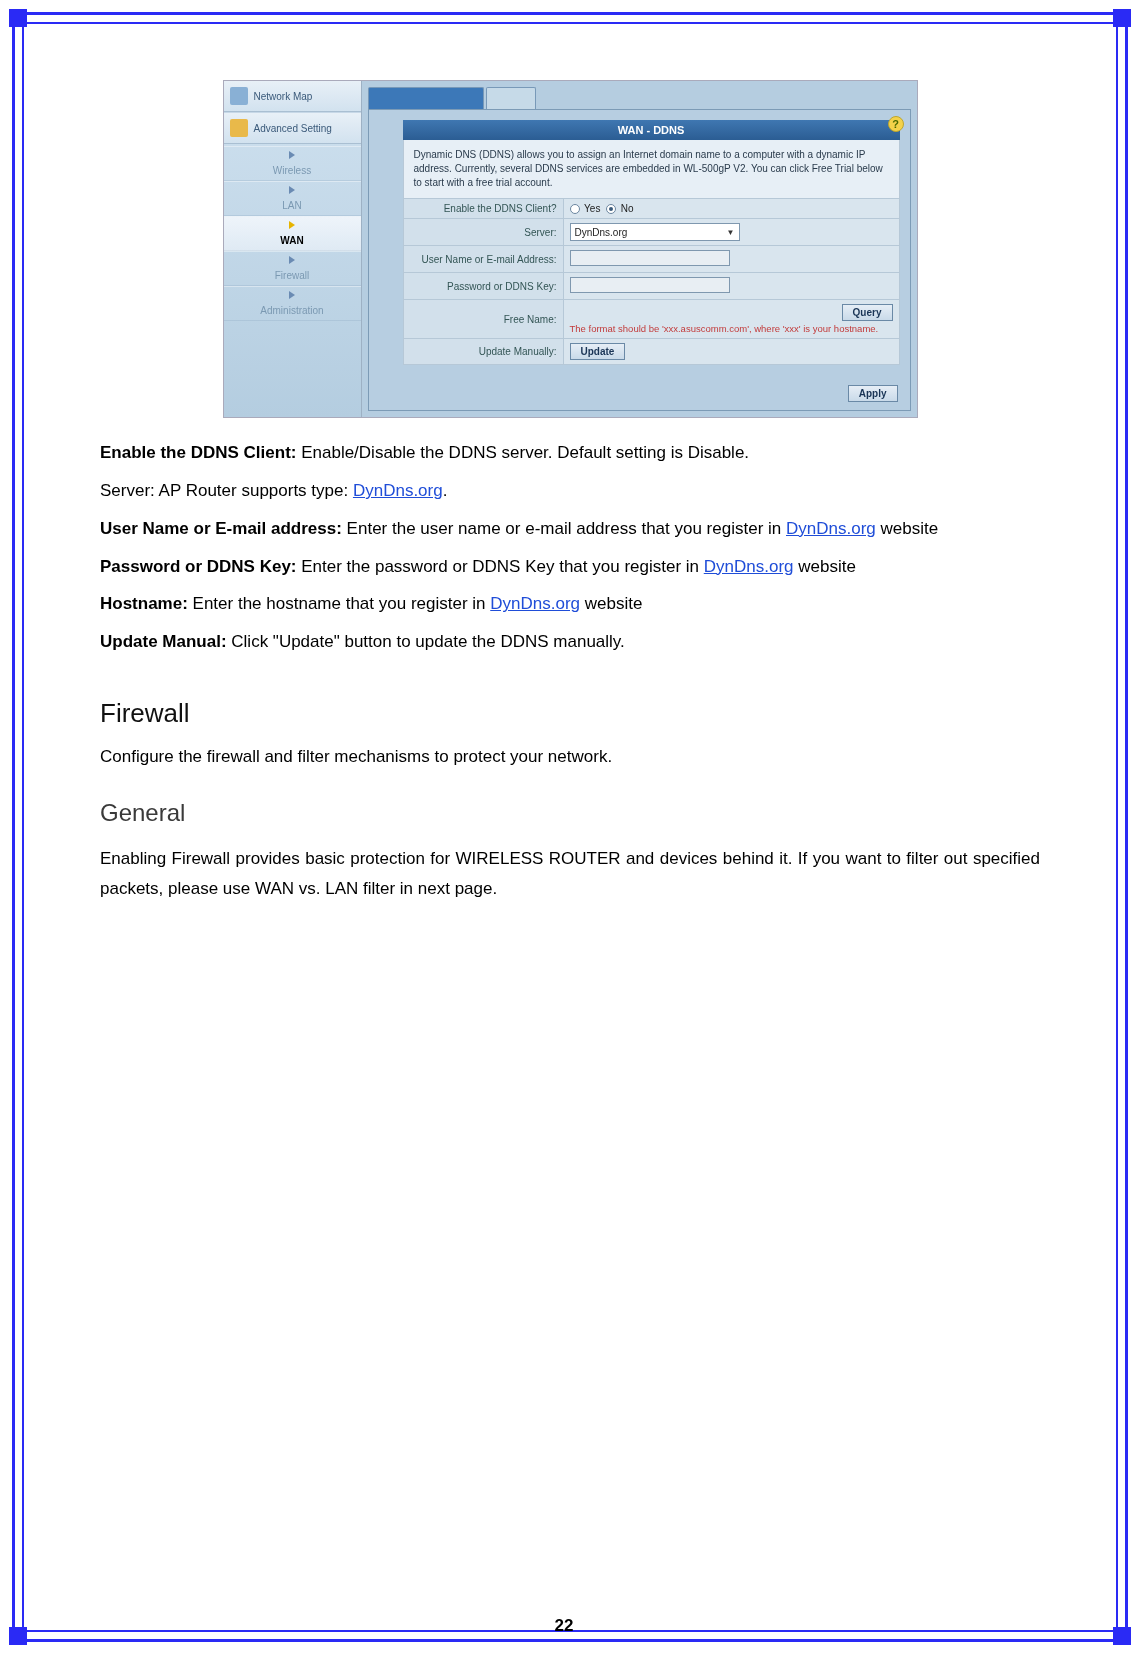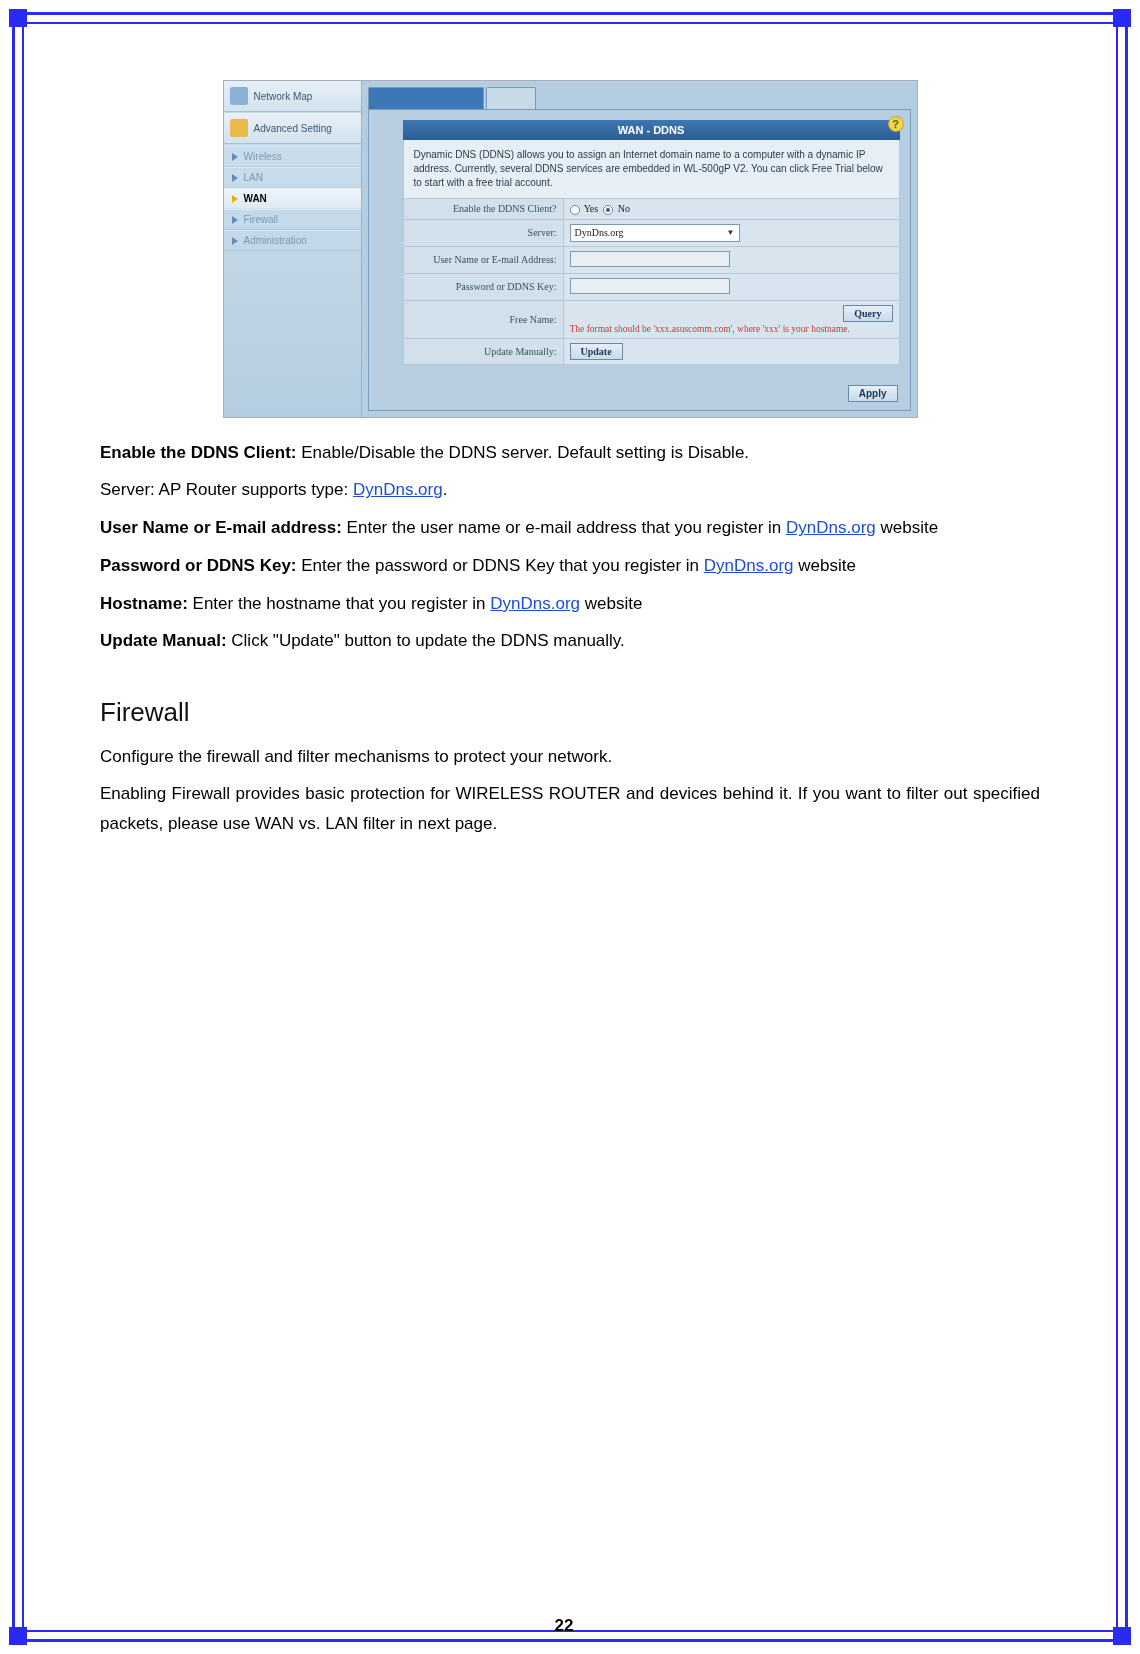--- a/index.html
+++ b/index.html
@@ -49,20 +49,21 @@
   }
   .side-icon.net { background: #89b0d5; }
   .side-icon.adv { background: #e9b94a; }
   .side-list { padding: 2px 0 10px; }
   .side-item {
     display: flex; align-items: center;
     padding: 4px 8px; gap: 6px;
     color: #7b99b2; font-size: 10px;
     border-top: 1px solid rgba(255,255,255,.4);
     border-bottom: 1px solid rgba(130,160,185,.25);
+    flex-direction: column;
   }
   .side-item .arrow {
     width: 0; height: 0; border-top: 4px solid transparent;
     border-bottom: 4px solid transparent; border-left: 6px solid #6a8bb3;
   }
   .side-item.active {
     background: linear-gradient(#eef4fa,#dfeaf4);
     color: #000; font-weight: bold;
   }
   .side-item.active .arrow { border-left-color: #e6b400; }
@@ -96,21 +97,21 @@
   .panel-title {
     background: linear-gradient(#3f77b1,#2b5d93);
     color: #fff; font-weight: bold; text-align: center;
     padding: 4px; font-size: 11px;
   }
   .panel-desc {
     background: #e7eff6; padding: 8px 10px; font-size: 10px;
     color: #2a3b4c; line-height: 1.4;
     border-left: 1px solid #b7c8d7; border-right: 1px solid #b7c8d7;
   }
-  table.form { width: 100%; border-collapse: collapse; font-size: 10px; font-family: Liberation Serif, serif; }
+  table.form { width: 100%; border-collapse: collapse; font-size: 10px; }
   table.form td {
     border: 1px solid #b6c8d7;
     background: #d9e5ee;
     padding: 4px 6px;
     vertical-align: middle;
   }
   table.form td.k { width: 160px; text-align: right; color: #355; background: #d2e0eb; }
   .txt-input {
     width: 160px; height: 16px; border: 1px solid #7f98af;
     background: #e8eef3; display: inline-block;
@@ -270,18 +271,19 @@
     <p>
       <b>Hostname: </b><span>Enter the hostname that you register in </span><a>DynDns.org</a><span> website</span>
     </p>
     <p>
       <b>Update Manual: </b><span>Click "Update" button to update the DDNS manually.</span>
     </p>
 
     <h2>Firewall</h2>
     <p>Configure the firewall and filter mechanisms to protect your network.</p>
 
+    <h3>General</h3>
     <p>Enabling Firewall provides basic protection for WIRELESS ROUTER and devices behind it. If you want to filter out specified packets, please use WAN vs. LAN filter in next page.</p>
   </div>
 
 </div>
 
 <div class="page-num">22</div>
 
 </body></html>

